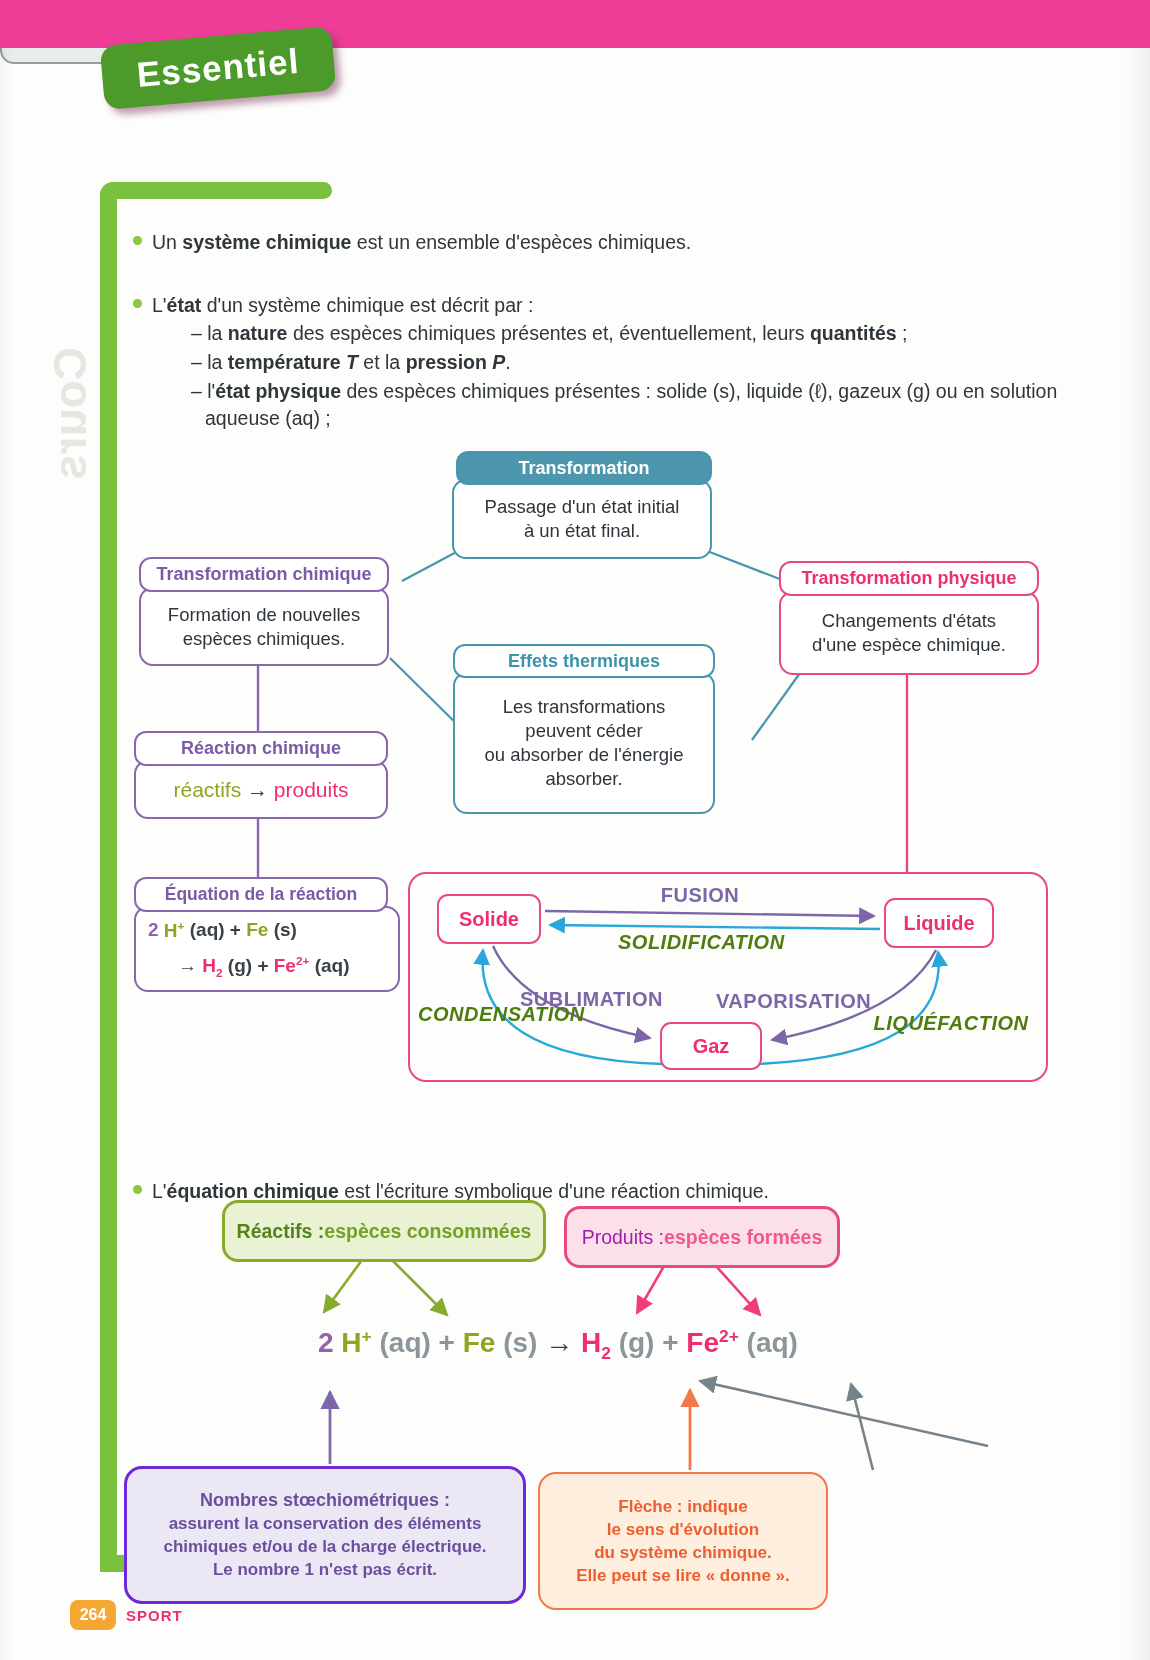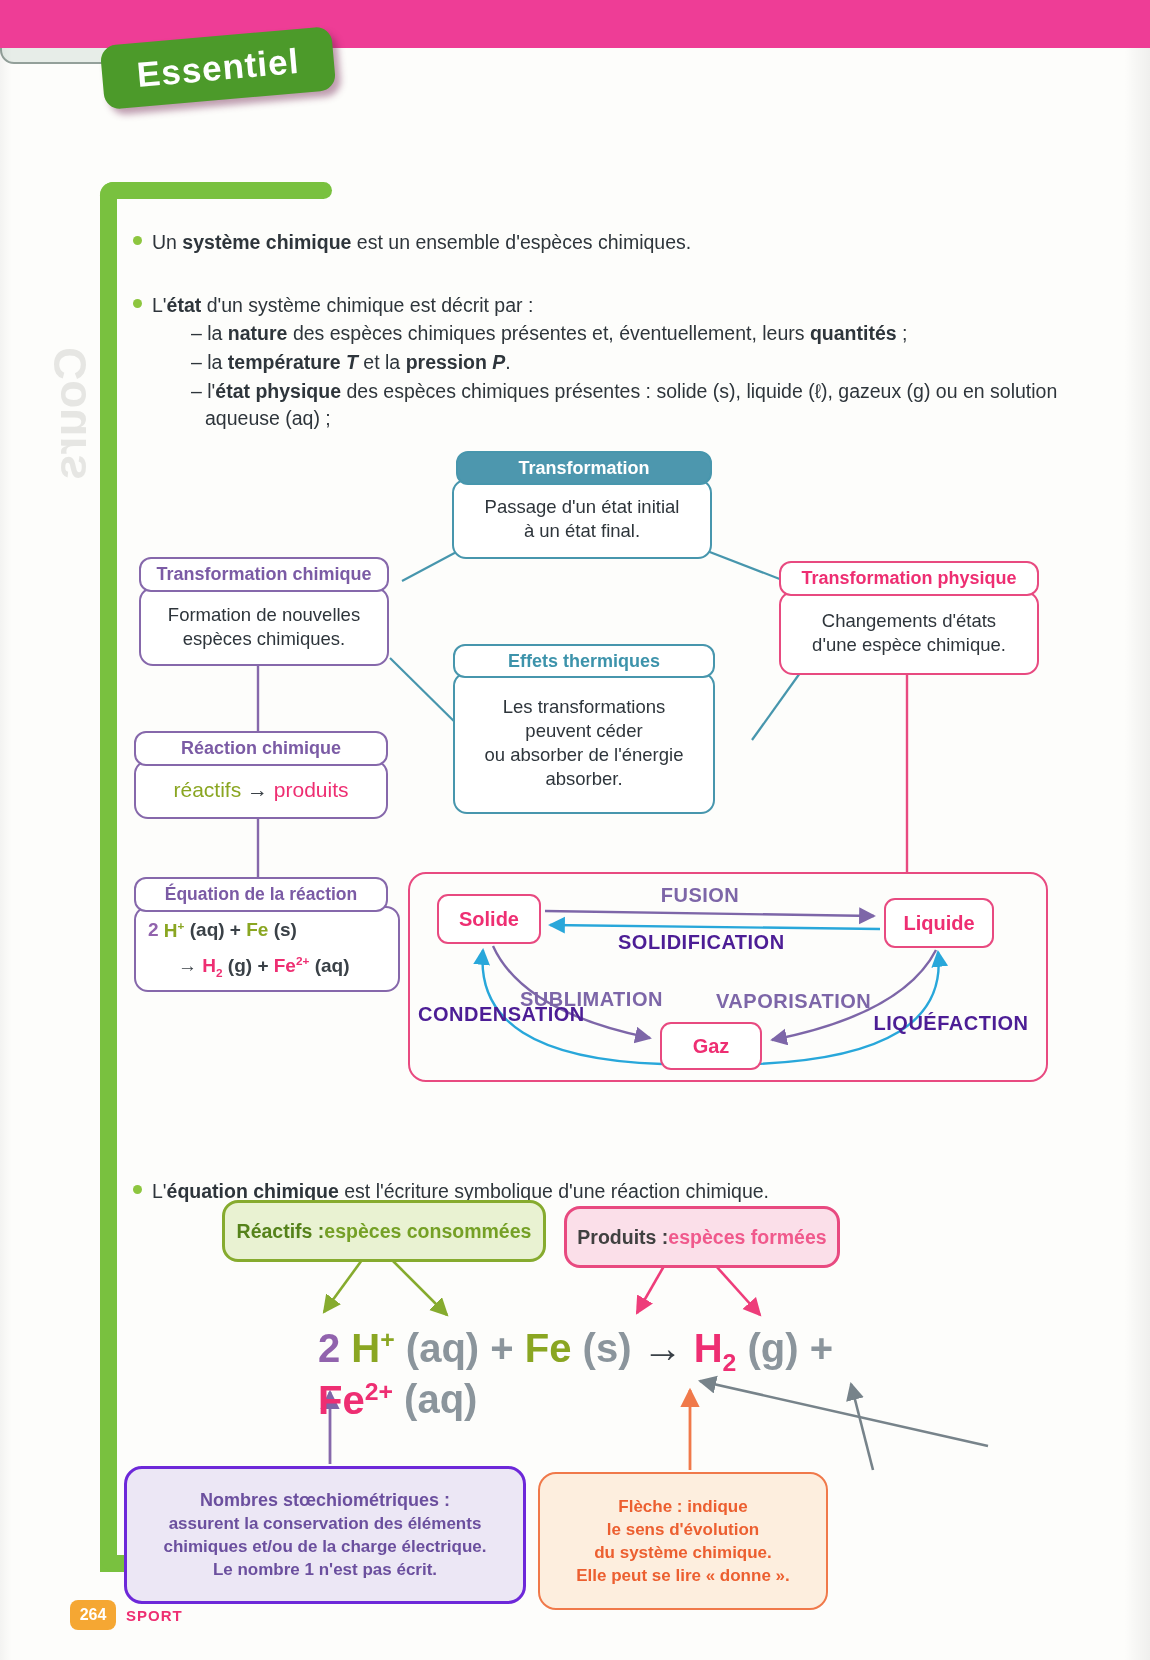--- a/index.html
+++ b/index.html
@@ -39,21 +39,21 @@
   .b{font-weight:bold}.bi{font-weight:bold;font-style:italic}
 
   
   .g{color:#8aa622;font-weight:bold}
   .pk{color:#ee2e72;font-weight:bold}
   .pu{color:#9163ad;font-weight:bold}
   .gy{color:#8b959c;font-weight:bold}
   .dk{color:#3a4147;font-weight:bold}
   .gd{color:#55821a;font-weight:bold}
   .gm{color:#75a026;font-weight:bold}
-  .pkd{color:#404040;font-weight:bold}
+  .pkd{color:#a21caf;font-weight:normal}
   .pkm{color:#f0598c;font-weight:bold}
 
   
   .nt{position:absolute;border:2.5px solid;border-radius:12px;background:#fff;font-weight:bold;
       font-size:18px;text-align:center;display:flex;align-items:center;justify-content:center;z-index:4;}
   .nb{position:absolute;border:2.5px solid;border-radius:14px;background:#fff;font-size:18.5px;
       line-height:24px;text-align:center;display:flex;flex-direction:column;justify-content:center;z-index:3;}
   .c-teal{border-color:#4796ad;color:#3d93ab;}
   .c-teal-fill{border-color:#4796ad;background:#4d97ae;color:#fff;}
   .c-purple{border-color:#8668ab;color:#7b5ba5;}
@@ -78,34 +78,34 @@
 
   
   .states{left:408px;top:872px;width:636px;height:206px;border:2.5px solid #e84a80;border-radius:18px;z-index:1;}
   .st{position:absolute;border:2.5px solid #e84a80;border-radius:11px;background:#fff;color:#ee2e72;
       font-weight:bold;font-size:20px;display:flex;align-items:center;justify-content:center;z-index:3;}
   .p-sol{left:437px;top:894px;width:100px;height:46px;}
   .p-liq{left:884px;top:898px;width:106px;height:46px;}
   .p-gaz{left:660px;top:1022px;width:98px;height:44px;}
   .slabel{position:absolute;font-size:20px;font-weight:bold;letter-spacing:.5px;z-index:4;text-align:center;}
   .sl-pu{color:#7d66a8;}
-  .sl-bl{color:#4c1d95;}
+  .sl-bl{color:#4d7c0f;font-style:italic;}
   .p-fusion{left:630px;top:884px;width:140px;}
   .p-solid{left:618px;top:931px;width:164px;}
   .p-subl{left:520px;top:988px;width:140px;}
   .p-vapo{left:716px;top:990px;width:140px;}
   .p-cond{left:418px;top:1003px;width:140px;}
   .p-lique{left:866px;top:1012px;width:170px;}
 
   
   .rbox{position:absolute;border-radius:16px;display:flex;align-items:center;justify-content:center;
         font-size:19.5px;z-index:3;}
   .p-reac{left:222px;top:1200px;width:318px;height:56px;background:#e9f2d2;border:3px solid #86ab2e;}
   .p-prod{left:564px;top:1206px;width:270px;height:56px;background:#fbdfe9;border:3px solid #e84a80;}
-  .bigeq{left:318px;top:1326px;width:600px;font-size:40px;font-weight:bold;z-index:3;}
+  .bigeq{left:318px;top:1326px;width:600px;font-size:28px;font-weight:bold;z-index:3;}
   .infobox{position:absolute;border-radius:18px;text-align:center;font-size:17px;font-weight:bold;
            line-height:23px;display:flex;flex-direction:column;justify-content:center;z-index:3;}
   .p-nomb{left:124px;top:1466px;width:396px;height:132px;background:#ece7f5;border:3px solid #6d28d9;color:#6b4f9e;}
   .p-nomb .t{font-size:18px;}
   .p-flec{left:538px;top:1472px;width:286px;height:134px;background:#fdeede;border:2.5px solid #f0794a;color:#ec5f30;}
   .p-etat{left:844px;top:1474px;width:222px;height:60px;background:#e7ede8;border:2.5px solid #93a09a;
           color:#4c5955;border-radius:14px;display:flex;align-items:center;justify-content:center;
           font-weight:bold;font-size:19.5px;z-index:3;}
 
   

